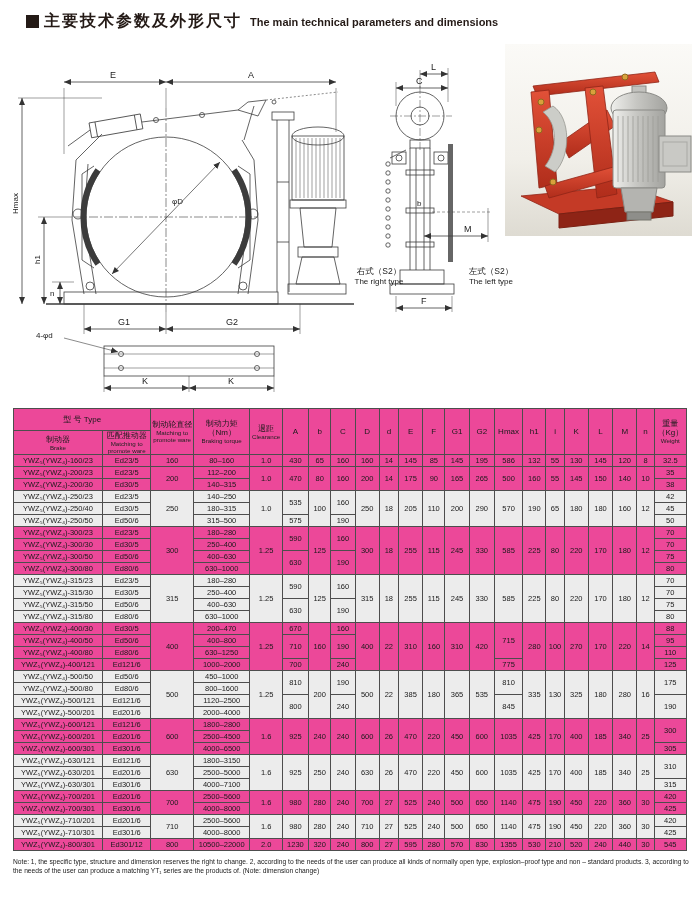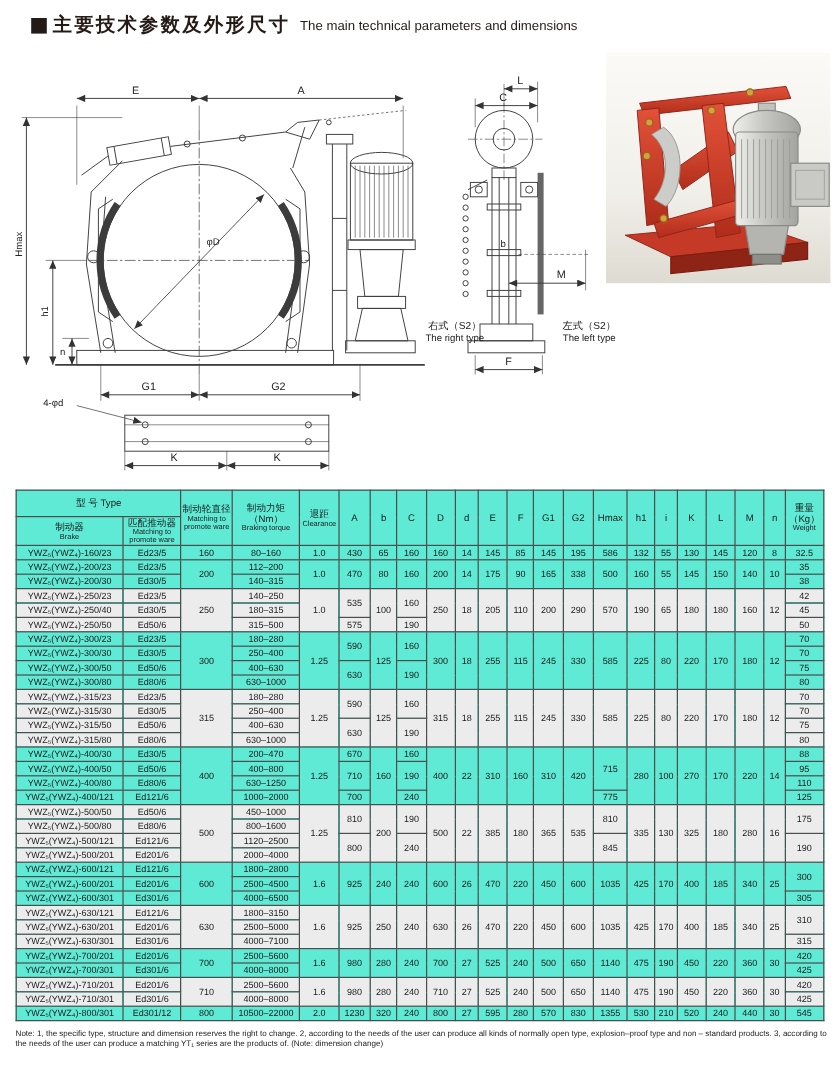--- a/index.html
+++ b/index.html
@@ -1,27 +1,27 @@
 <!DOCTYPE html>
 <html><head>
 <meta charset="utf-8">
 <style>
   html,body{margin:0;padding:0;background:#fff;}
   .page{position:relative;width:692px;height:898px;background:#ffffff;overflow:hidden;
         font-family:"Liberation Sans",sans-serif;color:#1a1a1a;}
   .title{position:absolute;left:26px;top:11px;display:flex;align-items:center;}
   .sq{width:13px;height:13px;background:#241a16;margin-right:5px;flex:0 0 auto;}
   .tzh{font-size:16px;font-weight:bold;letter-spacing:2px;color:#241a16;}
-  .ten{font-size:11px;font-weight:normal;margin-left:8px;color:#241a16;}
+  .ten{font-size:11px;font-weight:bold;margin-left:8px;color:#241a16;}
   svg text{font-family:"Liberation Sans",sans-serif;font-size:9px;fill:#222;}
   svg .sm{font-size:8px;}
   .unit{position:absolute;right:16px;top:412px;font-size:10px;}
   .type-label{position:absolute;width:86px;text-align:center;font-size:8.5px;line-height:1.3;}
   .type-label .en{font-size:8px;}
-  table.main{position:absolute;left:13px;top:408px;border-collapse:collapse;table-layout:fixed;width:674px;background:#5eead4;}
+  table.main{position:absolute;left:13px;top:408px;border-collapse:collapse;table-layout:fixed;width:674px;background:#ec4899;}
   .main th,.main td{border:1px solid #4d4d4d;text-align:center;vertical-align:middle;padding:0;
        font-size:7.5px;line-height:1.15;height:11px;white-space:nowrap;overflow:hidden;font-weight:normal;}
   .main thead tr.h1 th{height:21px;}
   .main thead tr.h2 th{height:23px;}
   .main thead .zh{font-size:8px;display:block;}
   .main thead .en{font-size:6.2px;display:block;color:#222;}
   .main thead .dim{font-size:8px;}
   tr.sh td{background:#ececec;}
   .notes{position:absolute;left:13px;top:857px;width:676px;}
   .nzh{font-size:7.7px;margin-bottom:2px;white-space:nowrap;}
@@ -370,21 +370,21 @@
           <td>112–200</td>
           <td rowspan="2">1.0</td>
           <td rowspan="2">470</td>
           <td rowspan="2">80</td>
           <td rowspan="2">160</td>
           <td rowspan="2">200</td>
           <td rowspan="2">14</td>
           <td rowspan="2">175</td>
           <td rowspan="2">90</td>
           <td rowspan="2">165</td>
-          <td rowspan="2">338</td>
+          <td rowspan="2">265</td>
           <td rowspan="2">500</td>
           <td rowspan="2">160</td>
           <td rowspan="2">55</td>
           <td rowspan="2">145</td>
           <td rowspan="2">150</td>
           <td rowspan="2">140</td>
           <td rowspan="2">10</td>
           <td>35</td>
         </tr>
         <tr>

